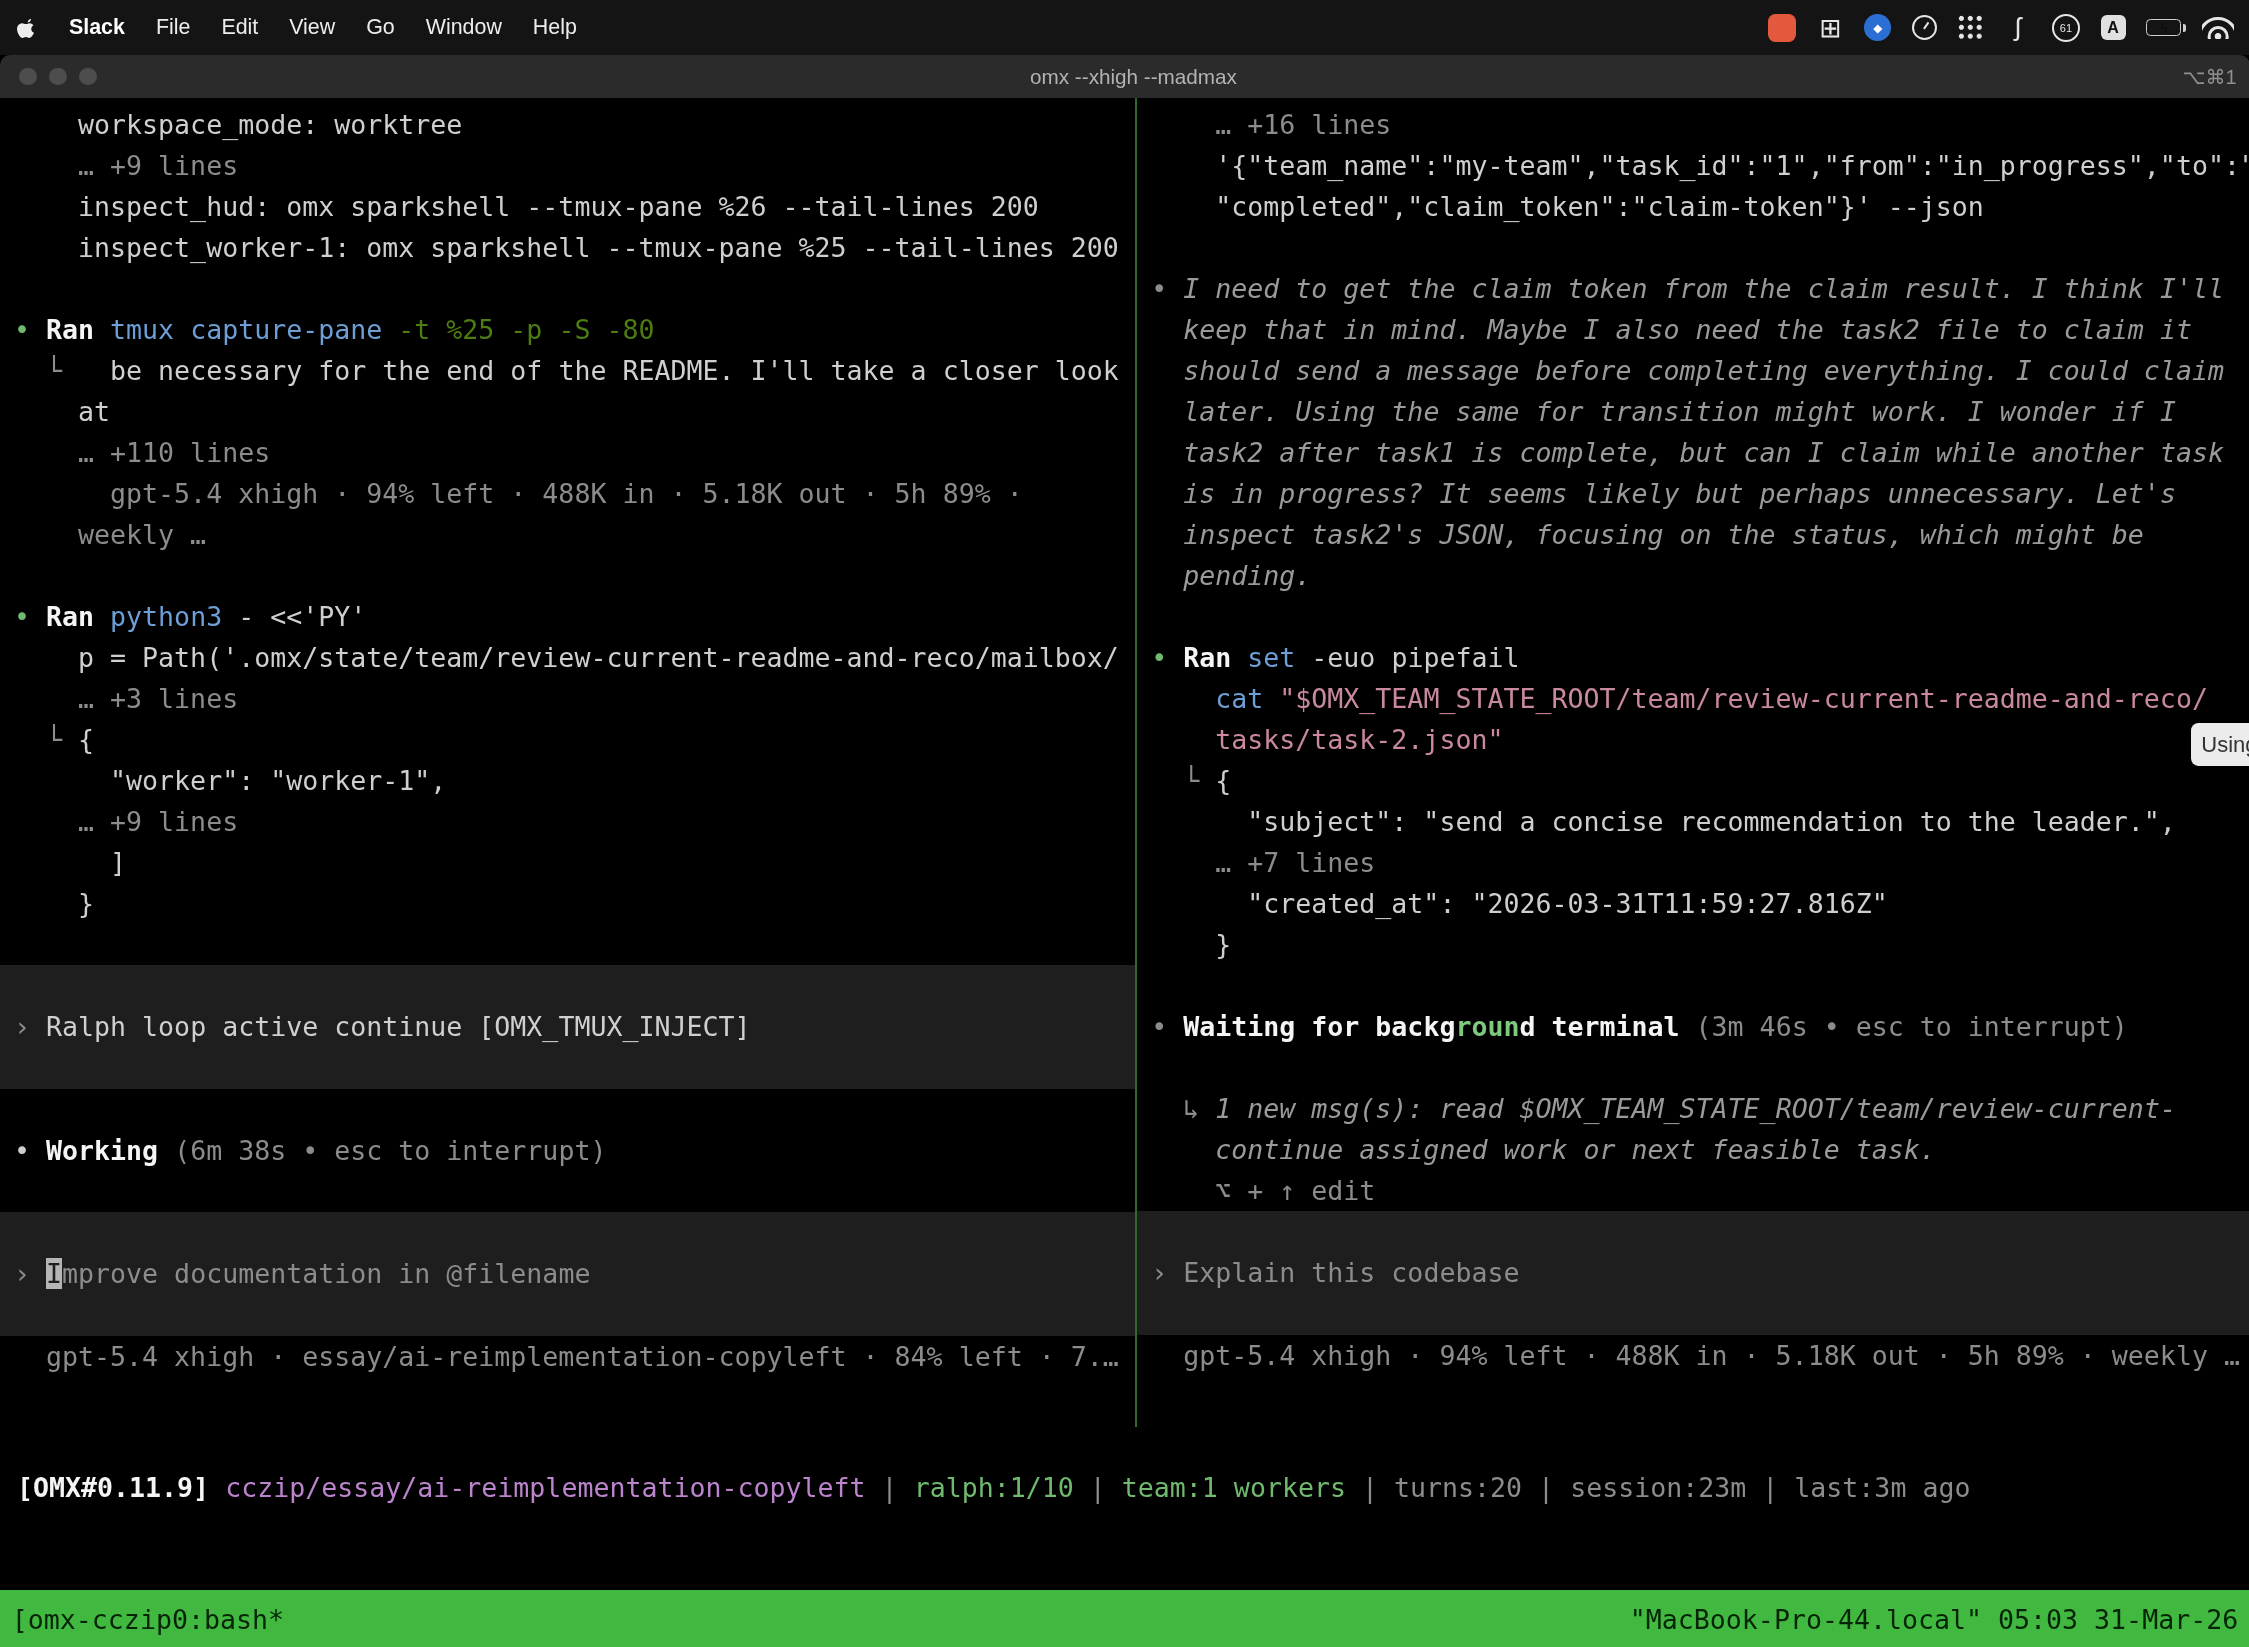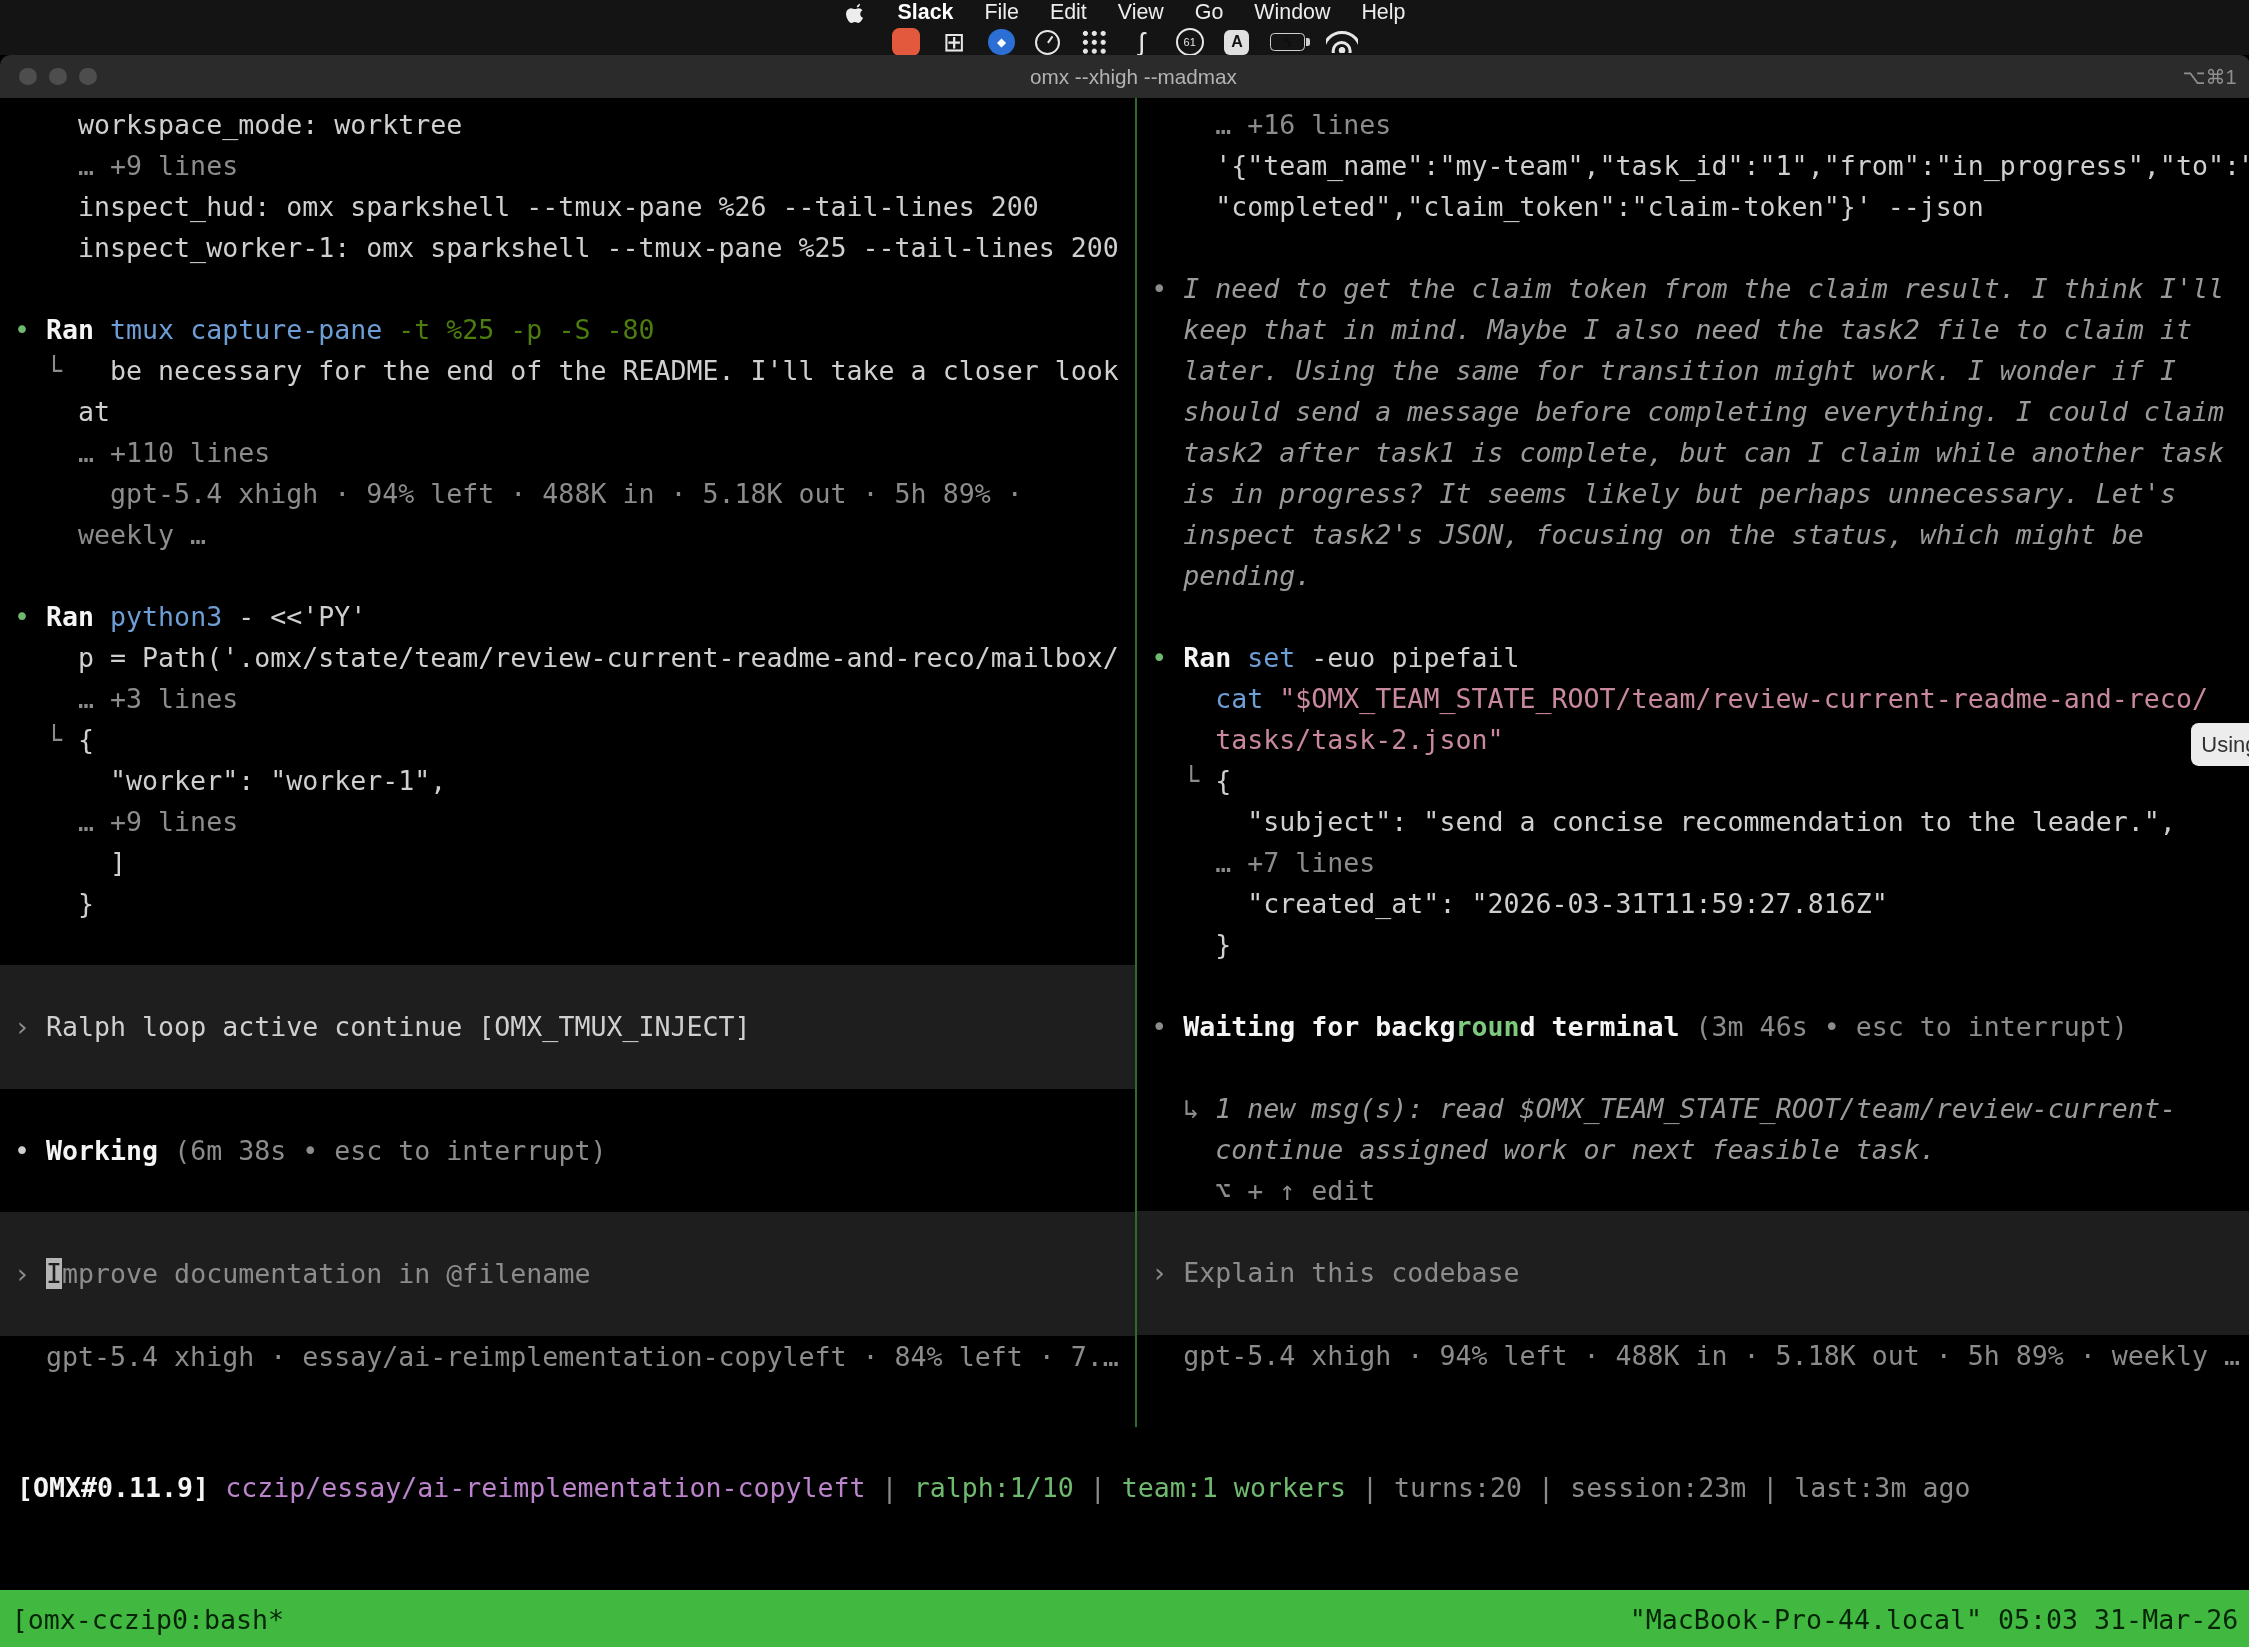--- a/index.html
+++ b/index.html
@@ -1,22 +1,22 @@
 <!DOCTYPE html>
 <html style="font-size:11.8px"><head>
 <meta charset="utf-8">
 <style>
   html,body{margin:0;padding:0;background:#000;}
   body{width:2250px;height:1648px;overflow:hidden;position:relative;
        font-family:"DejaVu Sans Mono","Liberation Mono",monospace;}
 
   
   .menubar{height:55px;background:#141414;display:flex;align-items:center;
-           justify-content:space-between;padding:0 16px;box-sizing:border-box;
-           font-family:"Liberation Sans",sans-serif;font-size:21.4px;color:#ededed;flex-direction:column;}
+           justify-content:space-between;padding:11px 16px;box-sizing:border-box;
+           font-family:"Liberation Sans",sans-serif;font-size:21.4px;color:#ededed;}
   .menu-left{display:flex;align-items:center;gap:31px;}
   .menu-left .apple{display:flex;align-items:center;}
   .mi{cursor:default;}
   .mi.app{font-weight:bold;color:#ffffff;}
   .menu-right{display:flex;align-items:center;gap:20.7px;}
   .sicon{height:34px;min-width:26.6px;display:flex;align-items:center;justify-content:center;
          color:#e6e6e6;font-size:23.6px;}
   .screen-recording-indicator{width:28px;height:28px;min-width:28px;background:#e2593d;border-radius:7.4px;}
   .grid-icon{font-size:26.6px;}
   .compass-icon{width:26.6px;height:26.6px;min-width:26.6px;background:#2b6fd4;border-radius:50%;
@@ -168,22 +168,22 @@
       <div class="row"><span class="c-dim">  gpt-5.4 xhigh · essay/ai-reimplementation-copyleft · 84% left · 7.…</span></div>
     </div>
   <div class="divider"></div>
   <div class="pane right">
       <div class="row"><span class="c-dim">    … +16 lines</span></div>
       <div class="row"><span class="c-fg">    '{"team_name":"my-team","task_id":"1","from":"in_progress","to":"</span></div>
       <div class="row"><span class="c-fg">    "completed","claim_token":"claim-token"}' --json</span></div>
       <div class="row"><span class="c-fg"> </span></div>
       <div class="row"><span class="c-dim">• </span><span class="c-it">I need to get the claim token from the claim result. I think I'll</span></div>
       <div class="row"><span class="c-fg">  </span><span class="c-it">keep that in mind. Maybe I also need the task2 file to claim it</span></div>
+      <div class="row"><span class="c-fg">  </span><span class="c-it">should send a message before completing everything. I could claim</span></div>
       <div class="row"><span class="c-fg">  </span><span class="c-it">later. Using the same for transition might work. I wonder if I</span></div>
-      <div class="row"><span class="c-fg">  </span><span class="c-it">should send a message before completing everything. I could claim</span></div>
       <div class="row"><span class="c-fg">  </span><span class="c-it">task2 after task1 is complete, but can I claim while another task</span></div>
       <div class="row"><span class="c-fg">  </span><span class="c-it">is in progress? It seems likely but perhaps unnecessary. Let's</span></div>
       <div class="row"><span class="c-fg">  </span><span class="c-it">inspect task2's JSON, focusing on the status, which might be</span></div>
       <div class="row"><span class="c-fg">  </span><span class="c-it">pending.</span></div>
       <div class="row"><span class="c-fg"> </span></div>
       <div class="row"><span class="c-grn">• </span><span class="c-bold">Ran </span><span class="c-blue">set</span><span class="c-fg"> -euo pipefail</span></div>
       <div class="row"><span class="c-fg">    </span><span class="c-blue">cat </span><span class="c-str">"$OMX_TEAM_STATE_ROOT/team/review-current-readme-and-reco/</span></div>
       <div class="row"><span class="c-fg">    </span><span class="c-str">tasks/task-2.json"</span></div>
       <div class="row"><span class="c-fg">  </span><span class="c-dim">└ </span><span class="c-fg">{</span></div>
       <div class="row"><span class="c-fg">      "subject": "send a concise recommendation to the leader.",</span></div>

